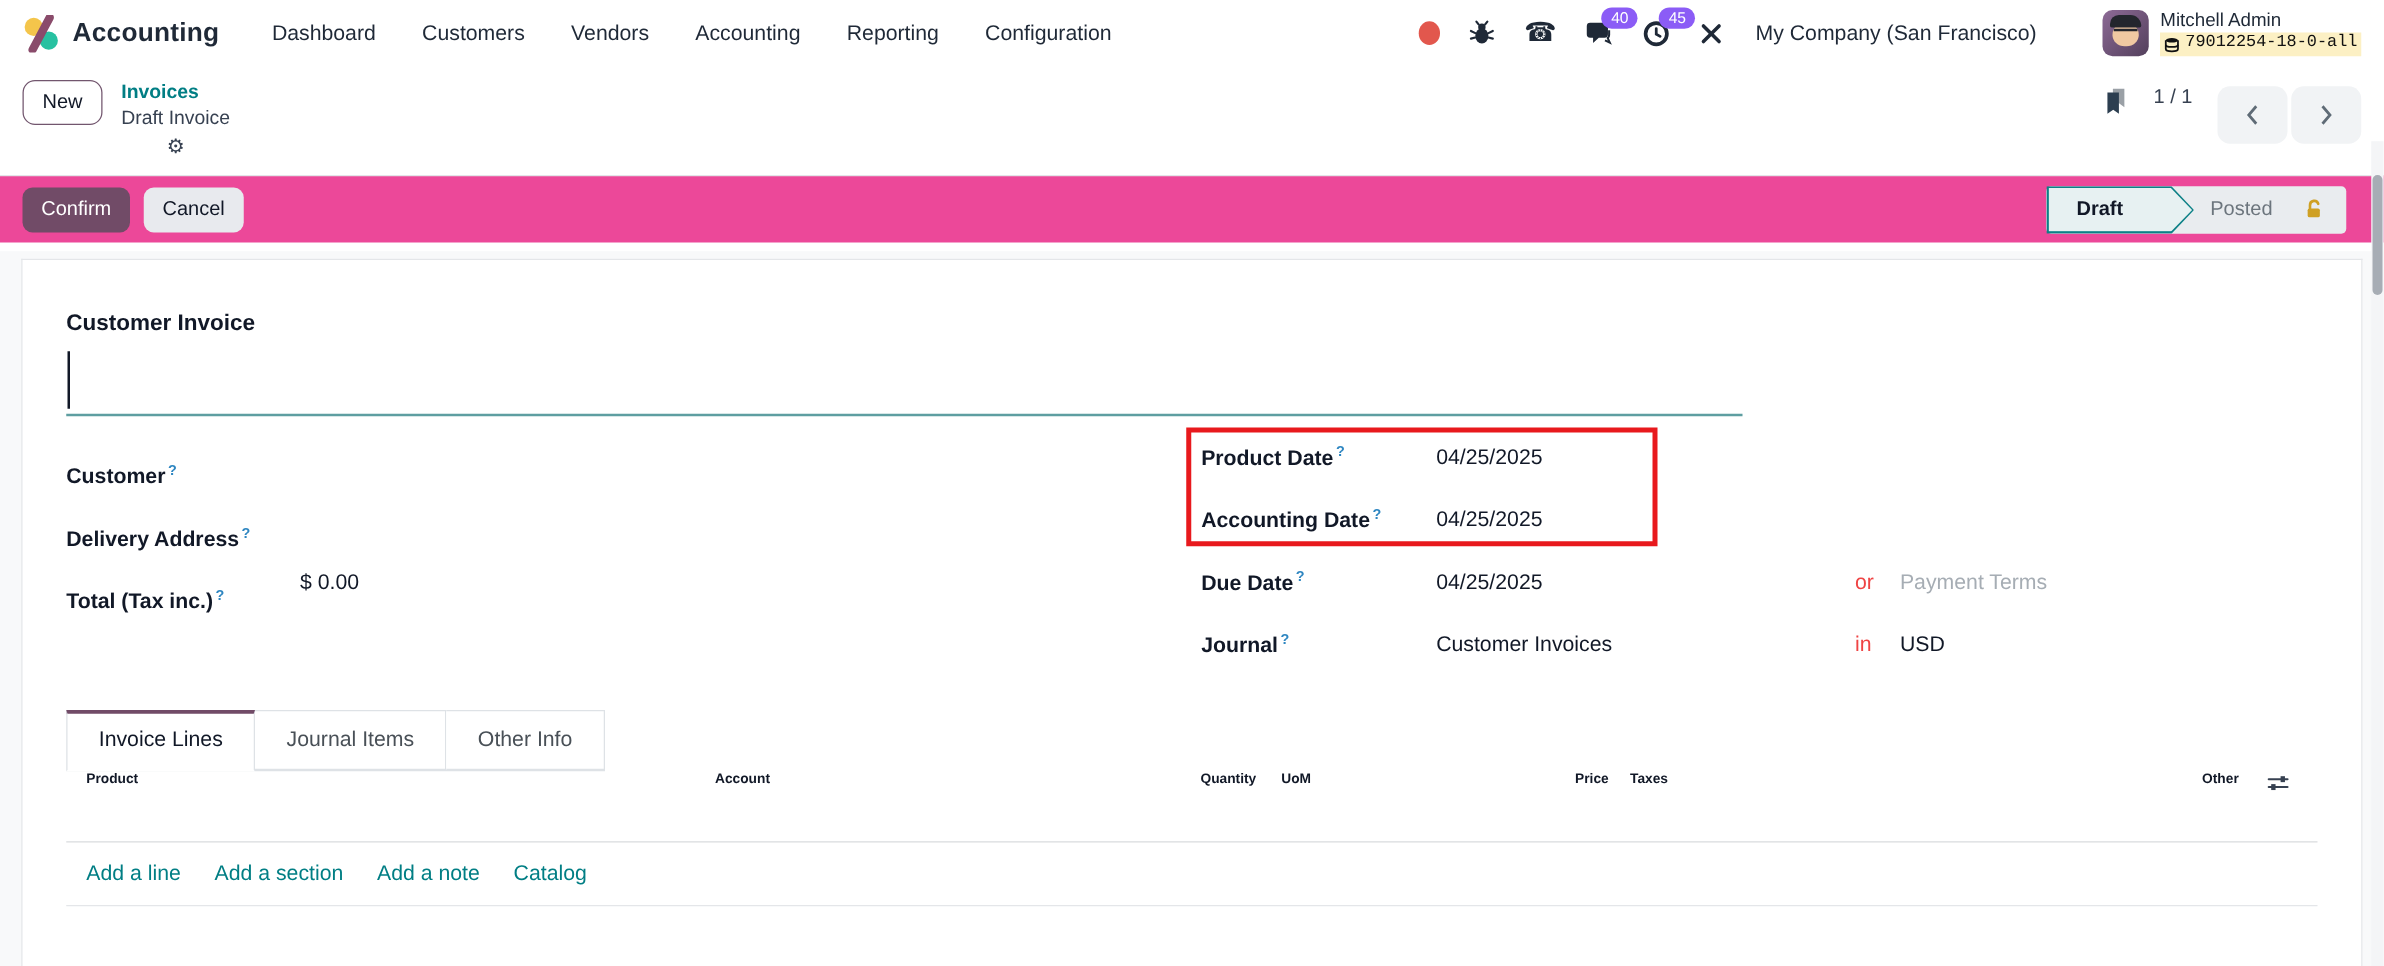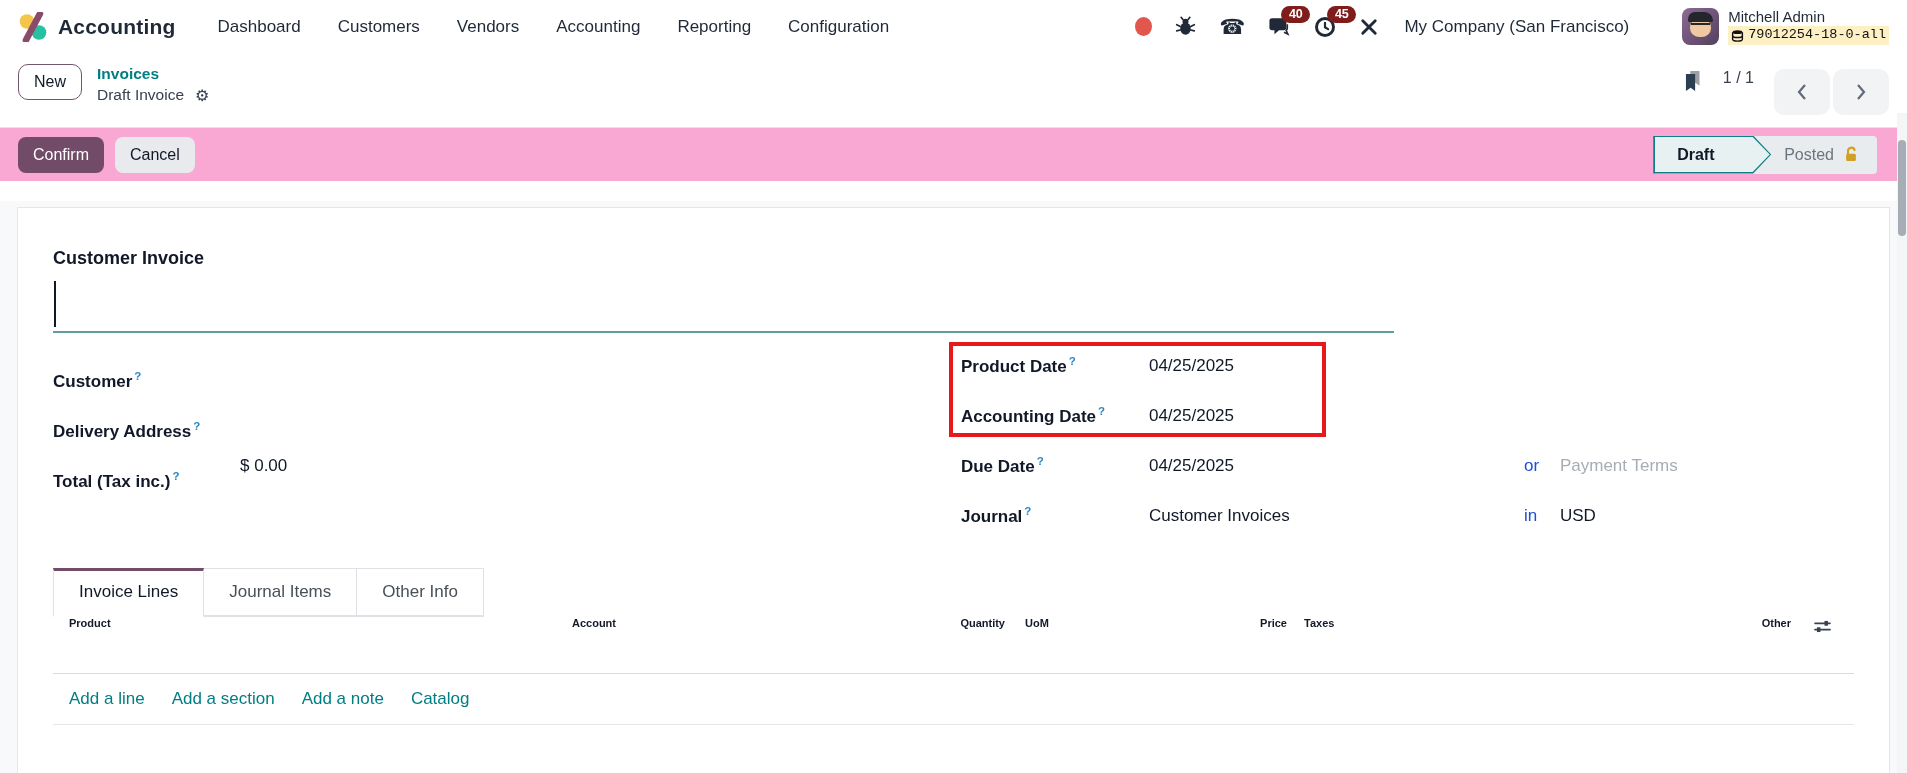--- a/index.html
+++ b/index.html
@@ -10,83 +10,83 @@
   }
   
   .topnav { height:53px; display:flex; align-items:center; padding:0 18px; background:#fff; }
   .brand { display:flex; align-items:center; gap:10px; margin-right:42px; }
   .brand-name { font-size:21px; font-weight:700; color:#1f2937; letter-spacing:.2px; }
   .menu { display:flex; gap:37px; font-size:17px; color:#1f2937; }
   .menu span { cursor:pointer; }
   .nav-right { margin-left:auto; display:flex; align-items:center; gap:23px; }
   .icon-btn { position:relative; display:flex; align-items:center; cursor:pointer; }
   .dot-rec { width:17px; height:19px; border-radius:50%; background:#e2574d; }
-  .badge { position:absolute; top:-10px; left:13px; background:#7f1d1d; color:#fff;
-           font-size:12.5px; font-weight:700; border-radius:11px; padding:2.5px 7.5px; line-height:1; }
+  .badge { position:absolute; top:-10px; left:13px; background:#8b5cf6; color:#fff;
+           font-size:12.5px; font-weight:400; border-radius:11px; padding:2.5px 7.5px; line-height:1; }
   .phone-glyph { font-size:21px; color:#1f2937; line-height:1; }
   .company { font-size:17px; color:#1f2937; white-space:nowrap; margin-left:2px; cursor:pointer; }
   .userbox { display:flex; align-items:center; gap:9px; cursor:pointer;padding-left:30px; }
   .avatar { width:37px; height:37px; border-radius:8px; background:linear-gradient(135deg,#8d6a96,#53405c);
             position:relative; overflow:hidden; flex:none; }
   .avatar .face { position:absolute; left:8px; top:10px; width:21px; height:19px; border-radius:50% 50% 46% 46%; background:#f0c9a2; }
   .avatar .hair { position:absolute; left:6px; top:4px; width:25px; height:10px; border-radius:10px 12px 2px 2px; background:#23262d; }
   .avatar .glasses { position:absolute; left:9px; top:15px; width:19px; height:5px; border-top:2px solid #23262d; }
   .user-lines { line-height:1.25; }
   .user-name { font-size:15px; color:#1f2937; }
   .session { display:flex; align-items:center; gap:4px; background:#fcf0c4; padding:1px 3px;
              font-family:"Liberation Mono", monospace; font-size:13.5px; color:#111; }
   
   .control-row { display:flex; align-items:flex-start; padding:11px 18px 12px; background:#fff; }
   .new-btn { border:1px solid #72566e; border-radius:10px; background:#fff; font-size:16px;
              padding:8px 15px; color:#111827; cursor:pointer; font-family:inherit; }
   .crumbs { margin-left:15px; line-height:1.35; }
   .crumb-parent { color:#017E84; font-weight:700; font-size:15.5px; cursor:pointer; }
-  .crumb-current { font-size:15.5px; color:#374151; display:flex; align-items:center; gap:11px; }
+  .crumb-current { font-size:15.5px; color:#374151; display:flex; align-items:center; gap:1px;flex-direction:column; }
   .gear-glyph { font-size:16px; color:#374151; cursor:pointer; }
   .pager-zone { margin-left:auto; display:flex; align-items:flex-start; gap:20px; margin-top:5px; }
   .pager-count { font-size:16px; color:#374151; }
   .nav-btns { display:flex; gap:3px; }
   .nav-btn { width:56px; height:46px; background:#f1f3f5; border:none; border-radius:10px;
              display:flex; align-items:center; justify-content:center; cursor:pointer; }
   
-  .action-bar { height:54px; background:#f9a8d4; border-top:1px solid #e2e5e8;
+  .action-bar { height:54px; background:#ec4899; border-top:1px solid #e2e5e8;
                 display:flex; align-items:center; padding:0 18px; }
   .btn { border:none; border-radius:8px; font-size:16px; padding:9px 15px; cursor:pointer; font-family:inherit; }
   .btn-confirm { background:#714B67; color:#fff; }
   .btn-cancel  { background:#e8eaee; color:#111827; margin-left:11px; }
   .status-widget { margin-left:auto; display:flex; align-items:stretch; height:38px;
                    background:#e9ecef; border-radius:4px; margin-right:12px; overflow:visible; }
   .draft-arrow { position:relative; width:118px; cursor:pointer; }
   .draft-arrow .outer { position:absolute; inset:0; background:#0c8086;
      clip-path:polygon(0 0, calc(100% - 18px) 0, 100% 50%, calc(100% - 18px) 100%, 0 100%); }
   .draft-arrow .inner { position:absolute; inset:1.5px; background:#e7f1f2;
      clip-path:polygon(0 0, calc(100% - 17px) 0, 100% 50%, calc(100% - 17px) 100%, 0 100%); }
   .draft-arrow .lbl { position:absolute; inset:0; display:flex; align-items:center;
      justify-content:flex-start; padding-left:24px; font-size:16px; font-weight:600; color:#111827; }
-  .posted { display:flex; align-items:center; gap:8px; padding:0 17px 0 13px;
+  .posted { display:flex; align-items:center; gap:24px; padding:0 17px 0 13px;
             color:#6c757d; font-size:16px; cursor:pointer; }
   
   .content { position:absolute; top:201px; left:0; right:0; bottom:0; background:#f8f9fa; padding:6px 17px 0; }
   .sheet { background:#fff; border:1px solid #e4e6e9; border-bottom:none; height:100%;
            position:relative; padding:40px 35px 0; }
   .sheet-title { font-size:18px; font-weight:700; color:#111827; }
   .name-input { position:relative; width:1341px; height:56px; margin-top:8px;
                 border-bottom:2px solid #5e9ea1; cursor:text; }
   .caret { position:absolute; left:1px; top:4px; width:2px; height:46px; background:#111827; }
   .fields { display:flex; margin-top:8px; position:relative; }
   .col-left  { width:915px; }
   .col-right { width:900px; }
   .frow { display:flex; align-items:center; height:50px; font-size:17px; }
   .flabel { font-weight:700; color:#111827; white-space:nowrap; }
   .col-left  .flabel { width:187px;margin-top:30px; }
   .col-right .flabel { width:188px; }
   .help { color:#2e86c1; font-size:11.5px; font-weight:700; vertical-align:super; margin-left:2px; }
   .fvalue { color:#111827; cursor:pointer; }
   .col-right .fvalue { width:335px; }
-  .conj { color:#1d4ed8; width:36px;margin-left:40px; }
+  .conj { color:#ef4444; width:36px; }
   .placeholder { color:#a6adb4; cursor:pointer; }
   .annotation { position:absolute; left:896px; top:1px; width:377px; height:95px;
                 border:4px solid #e8191d; pointer-events:none; }
   
   .tabs { display:flex; margin-top:27px; width:fit-content; border-bottom:1px solid #dee2e6; }
   .tab { padding:13px 25px; font-size:17px; color:#495057; border:1px solid #dee2e6;
          border-left:none; cursor:pointer; background:#fff; }
   .tab:first-child { border-left:1px solid #dee2e6; }
   .tab.active { border-top:3px solid #714B67; border-bottom:1px solid #fff;
                 margin-bottom:-1px; color:#111827; padding-top:11px; }

